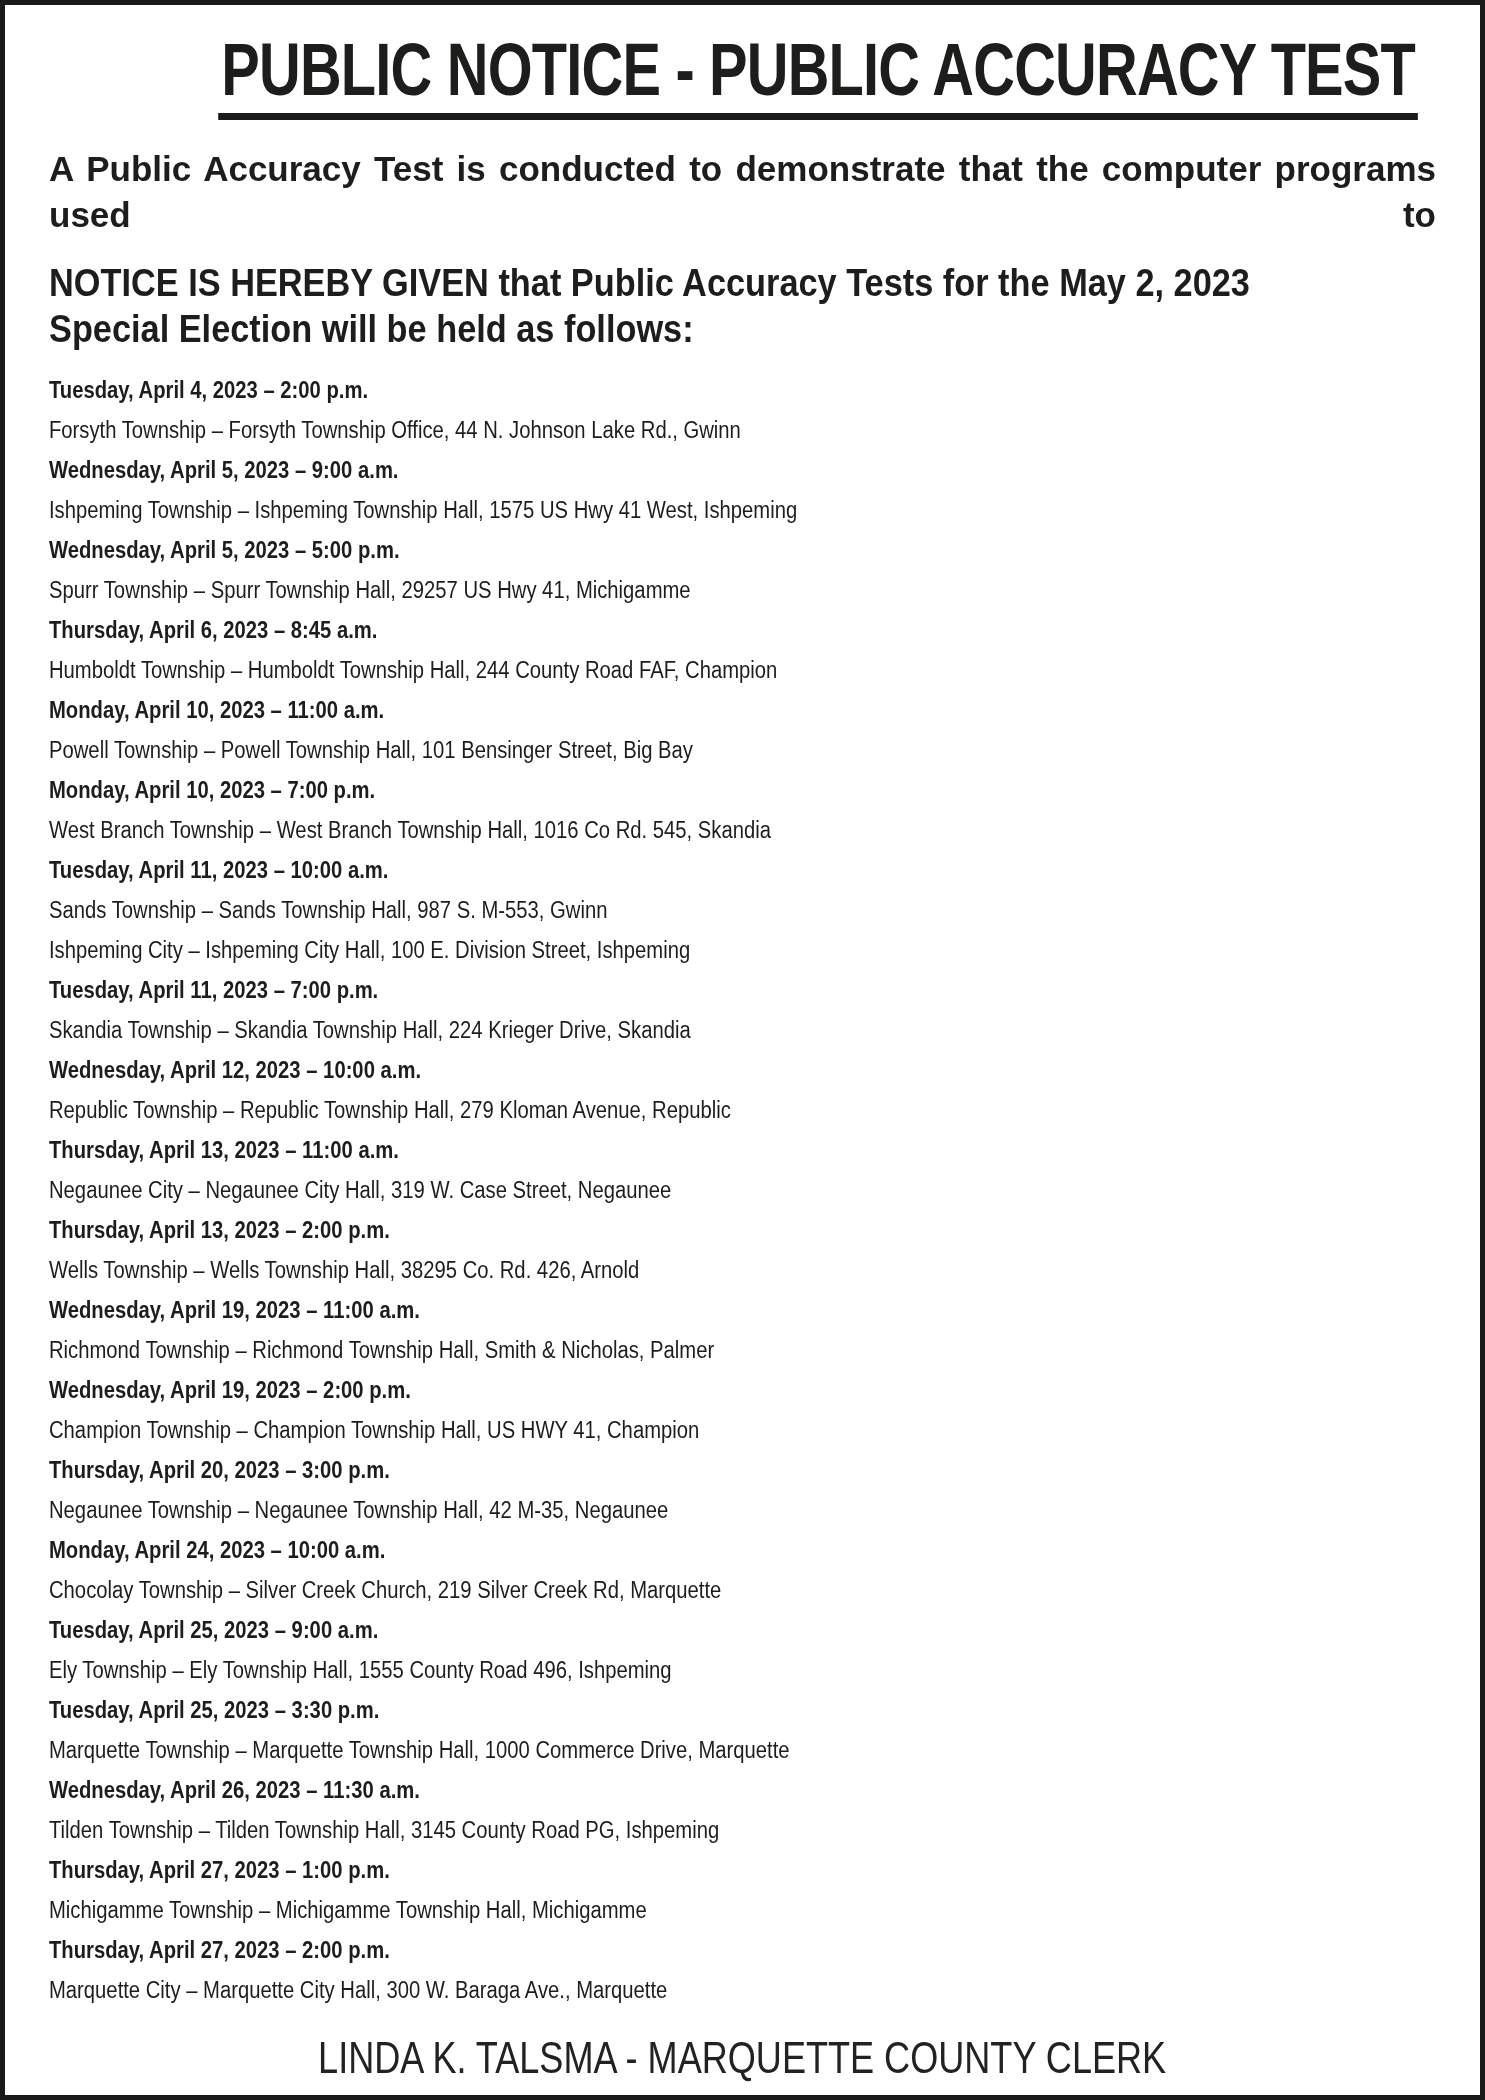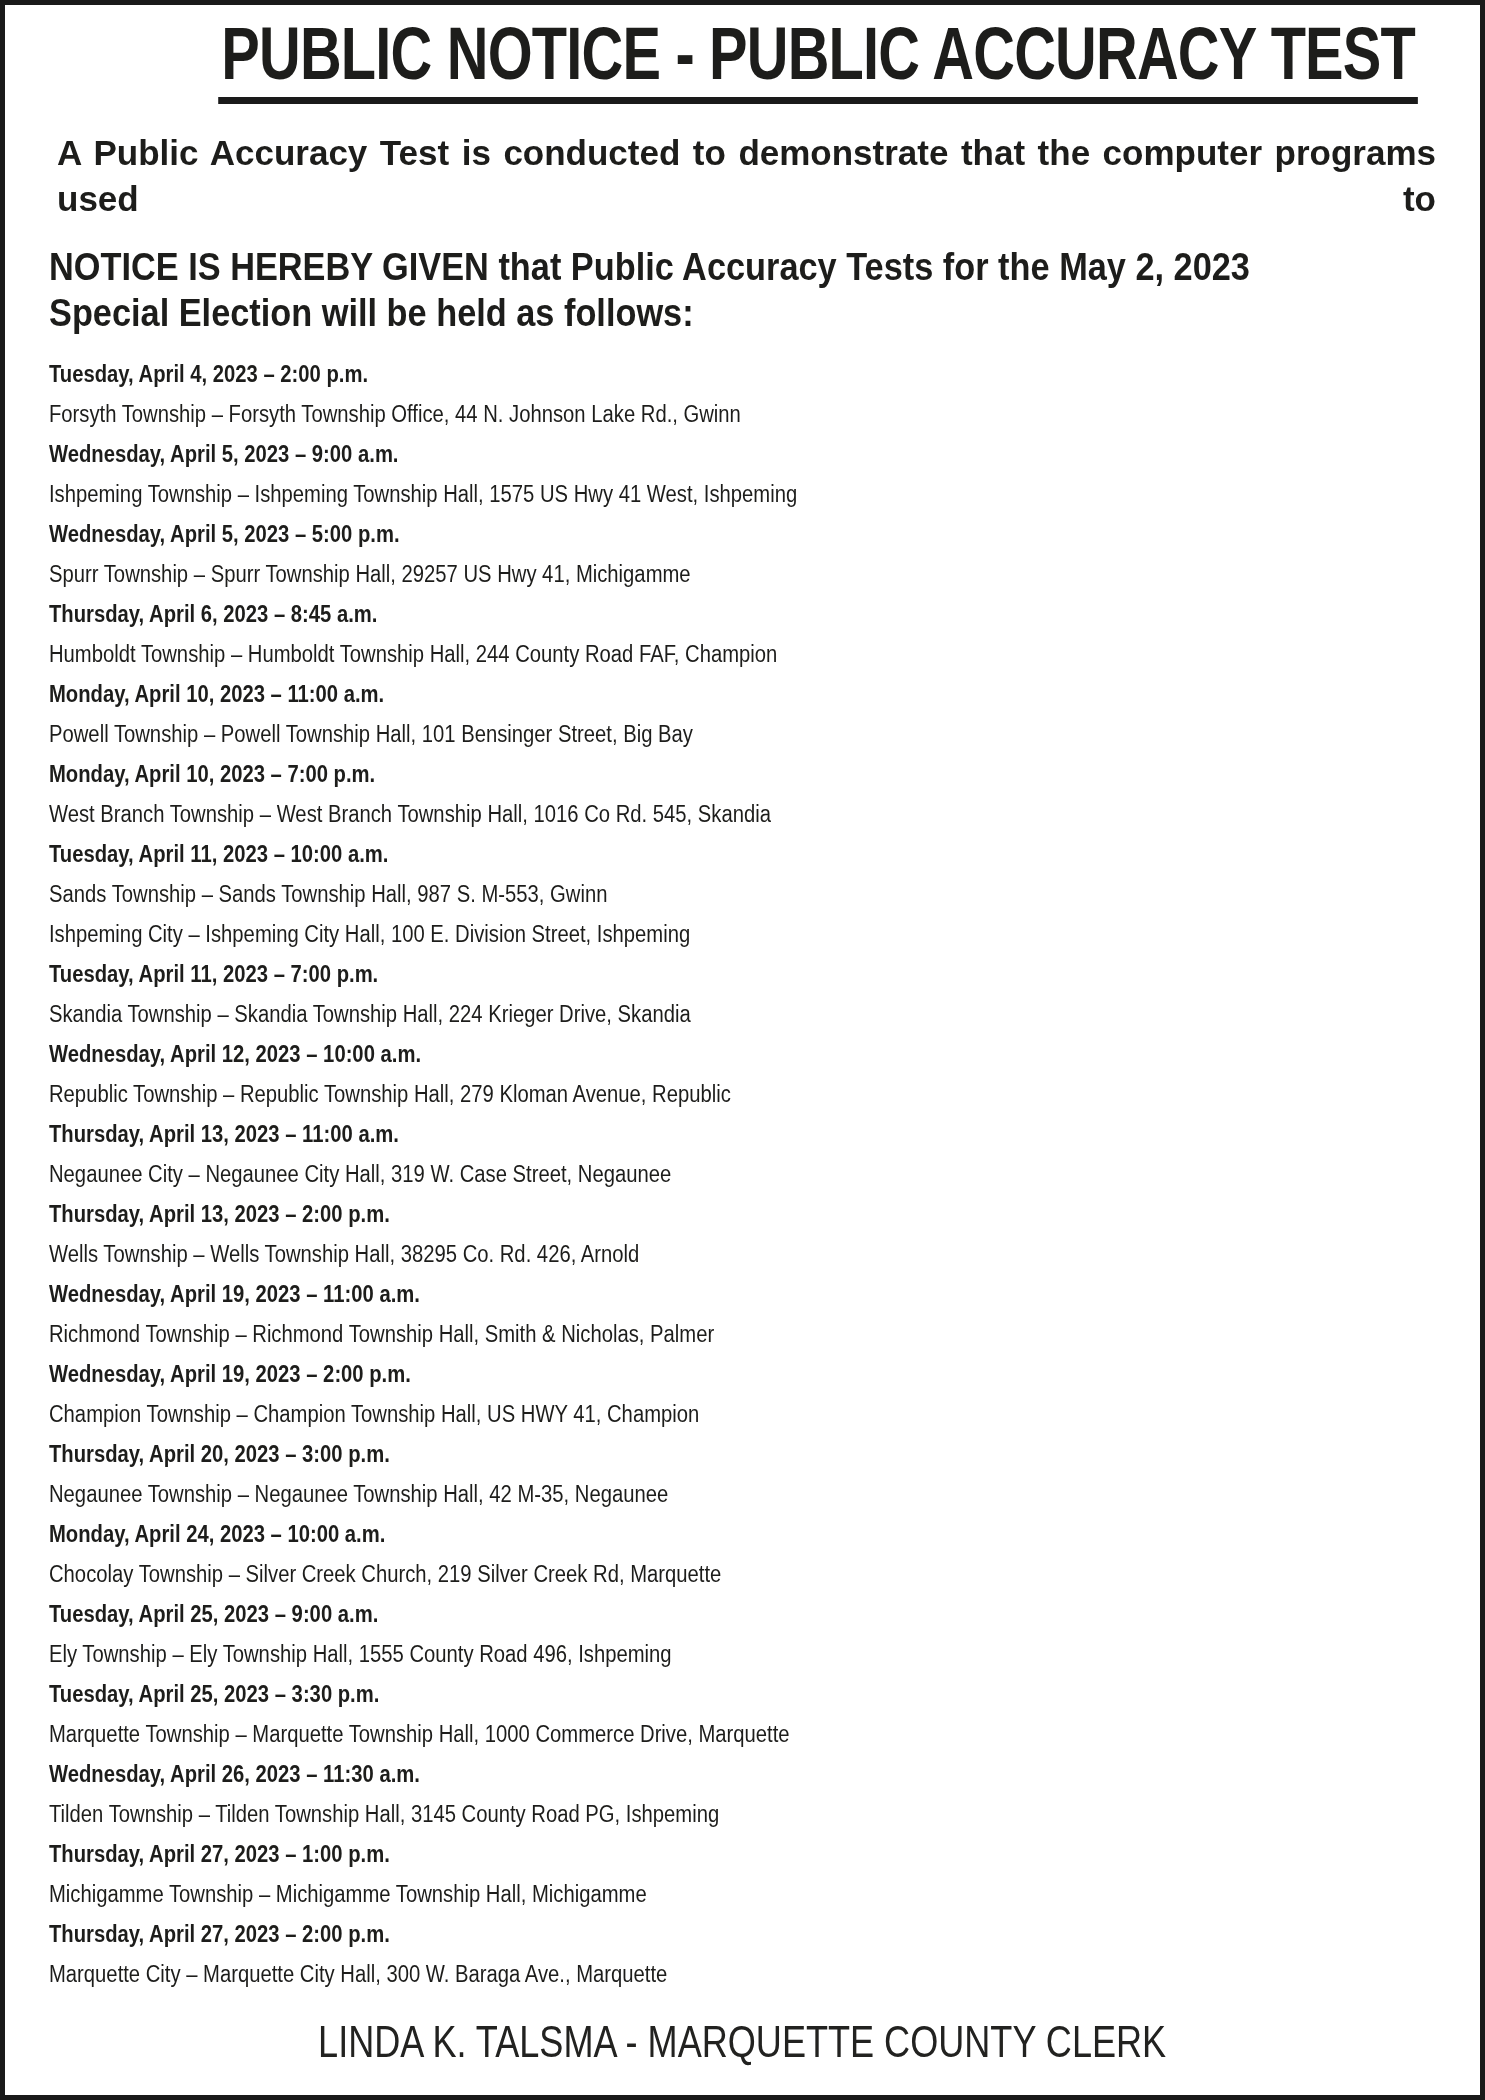--- a/index.html
+++ b/index.html
@@ -7,21 +7,21 @@
     padding: 0;
     background: #ffffff;
   }
   .page {
     position: relative;
     box-sizing: border-box;
     width: 1485px;
     height: 2100px;
     border: 5px solid #1a1a1a;
     background: #ffffff;
-    padding: 10px 44px 0 44px;
+    padding: 26px 44px 0 44px;
     font-family: "Liberation Sans", sans-serif;
     color: #1d1d1b;
     overflow: hidden;
   }
   h1.title {
     margin: 0 0 26px 0;
     text-align: center;
     font-size: 74px;
     font-weight: bold;
     line-height: 1.05;
@@ -29,21 +29,21 @@
   }
   h1.title .squeeze {
     display: inline-block;
     transform: scaleX(0.78);
     transform-origin: center bottom;
     padding: 0 4px 4px 4px;
     border-bottom: 7px solid #1a1a1a;
     letter-spacing: -1px;
   }
   .intro {
-    margin: 0 0 22px 8px;
+    margin: 0 0 22px 0;
     font-size: 35px;
     font-weight: bold;
     line-height: 46px;
   }
   .intro .jline {
     display: block;
     text-align: justify;
     text-align-last: justify;
   }
   .intro .jline.last {

